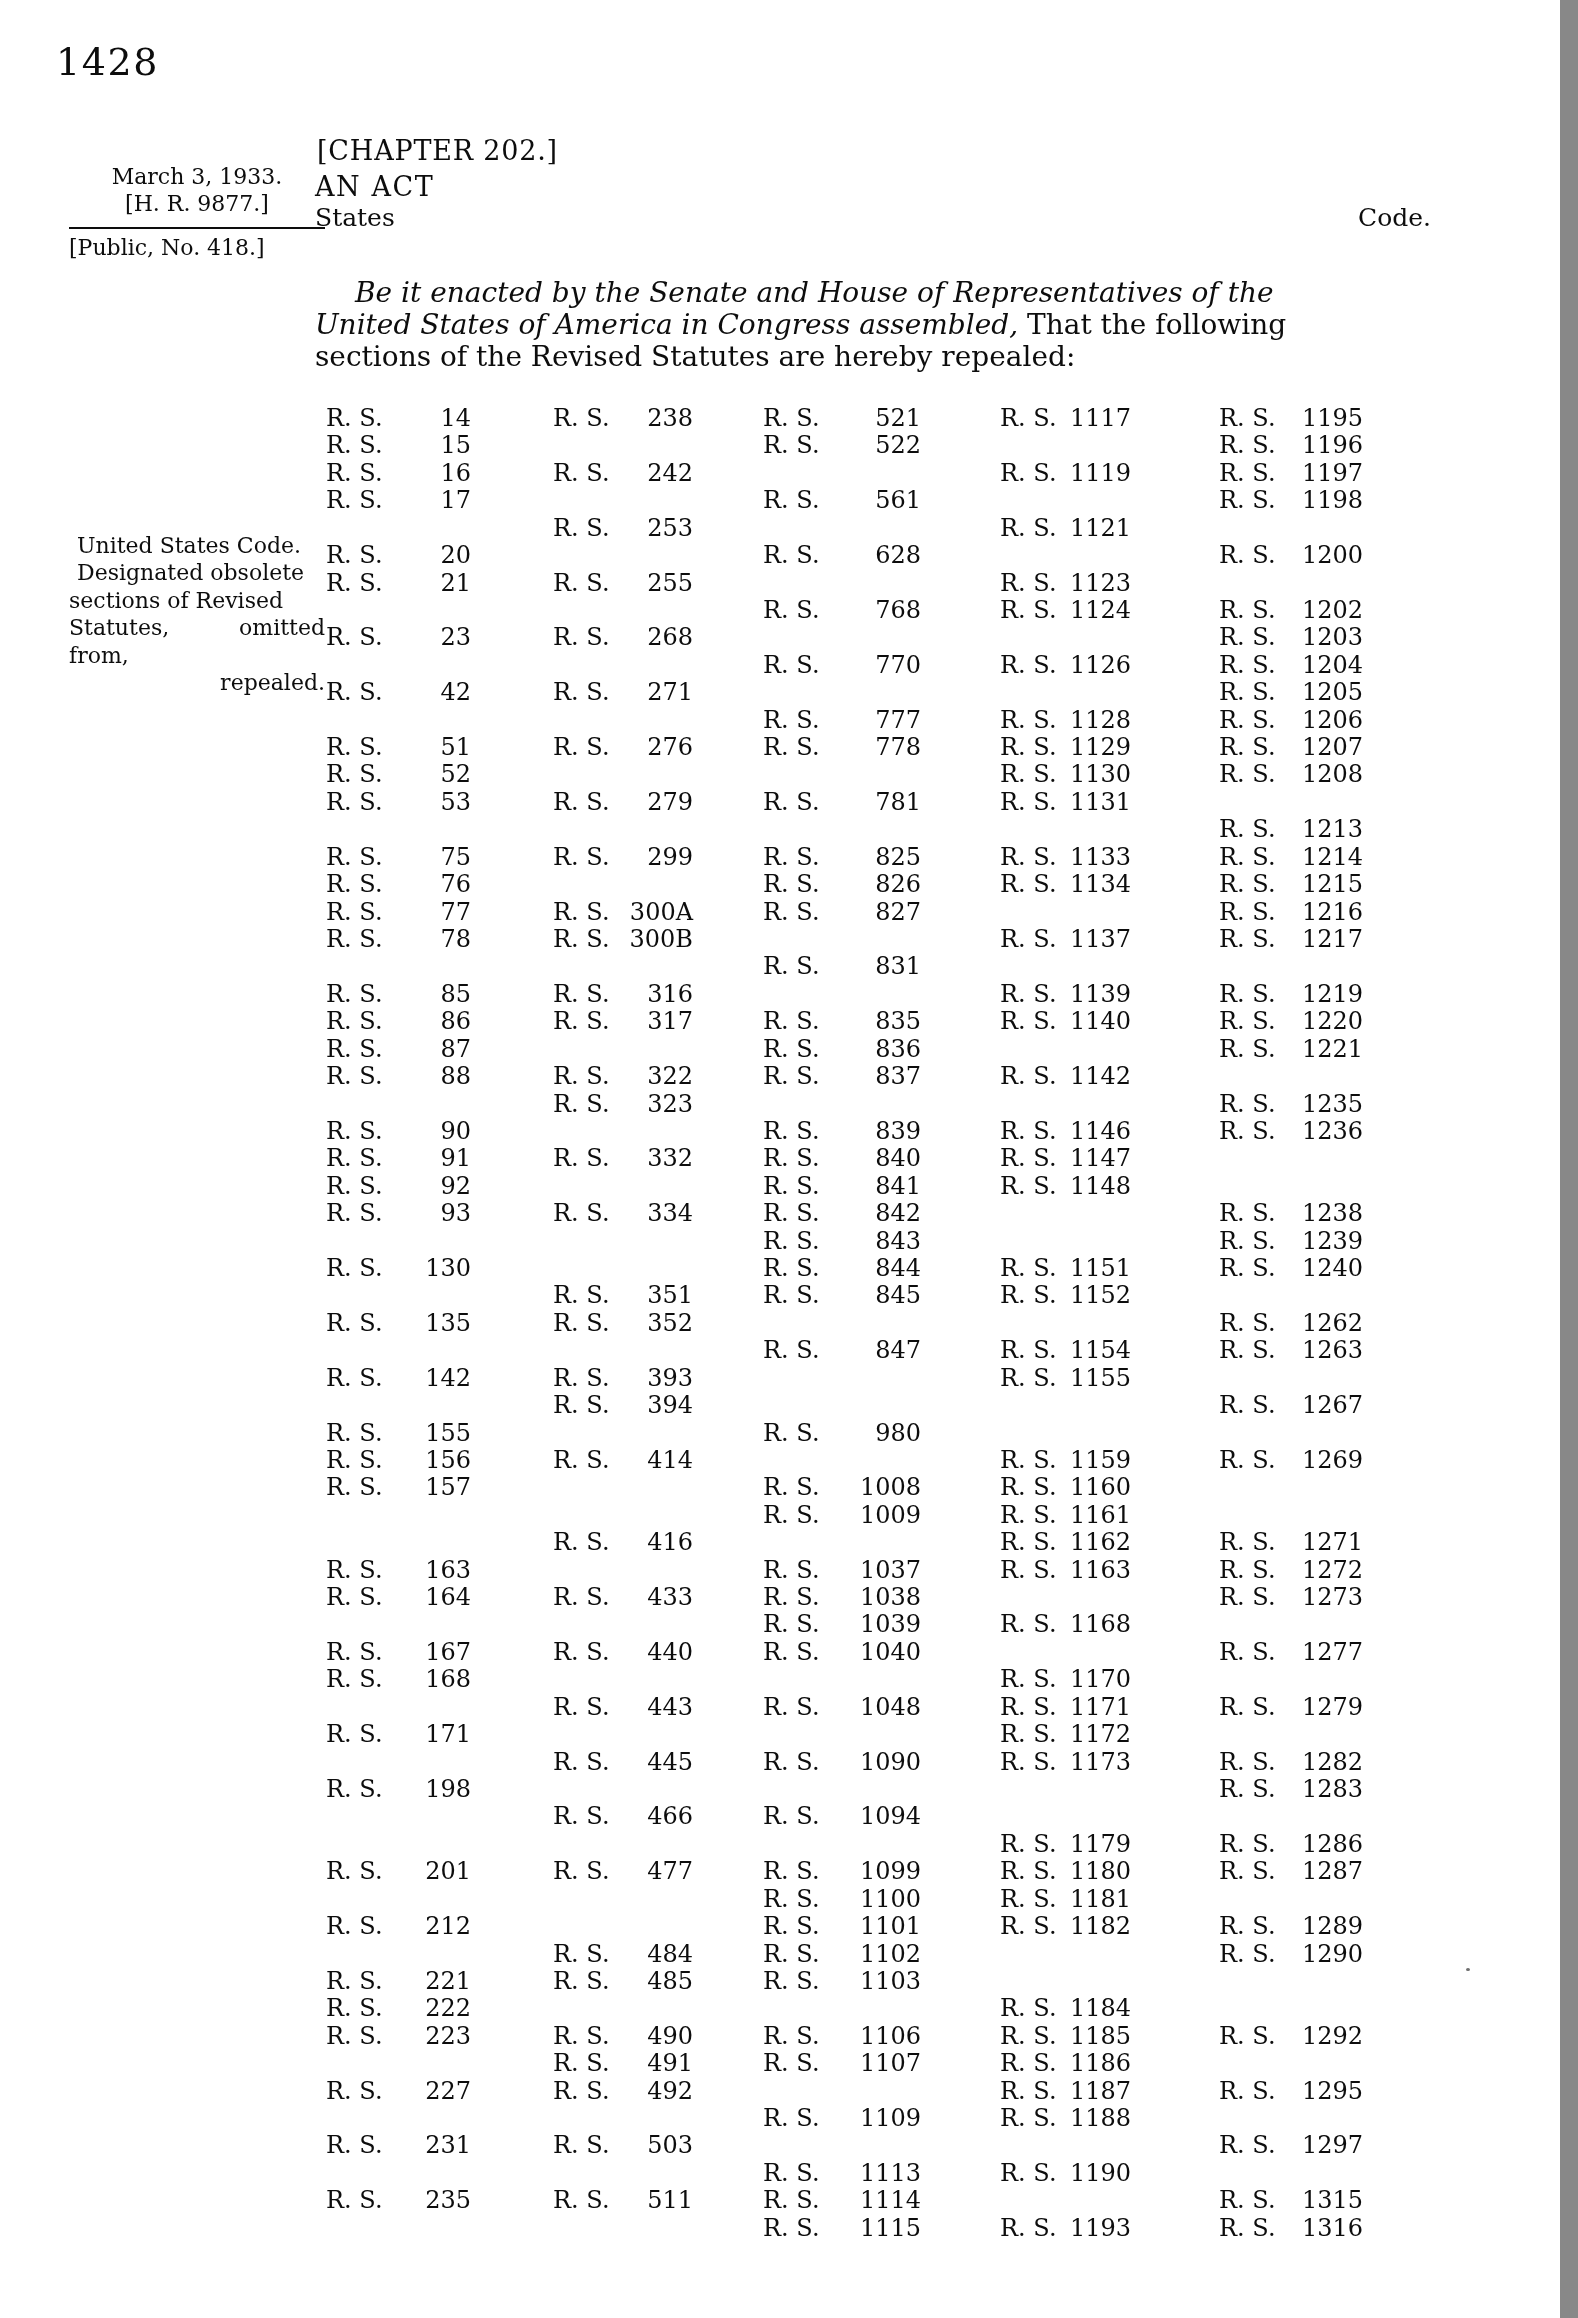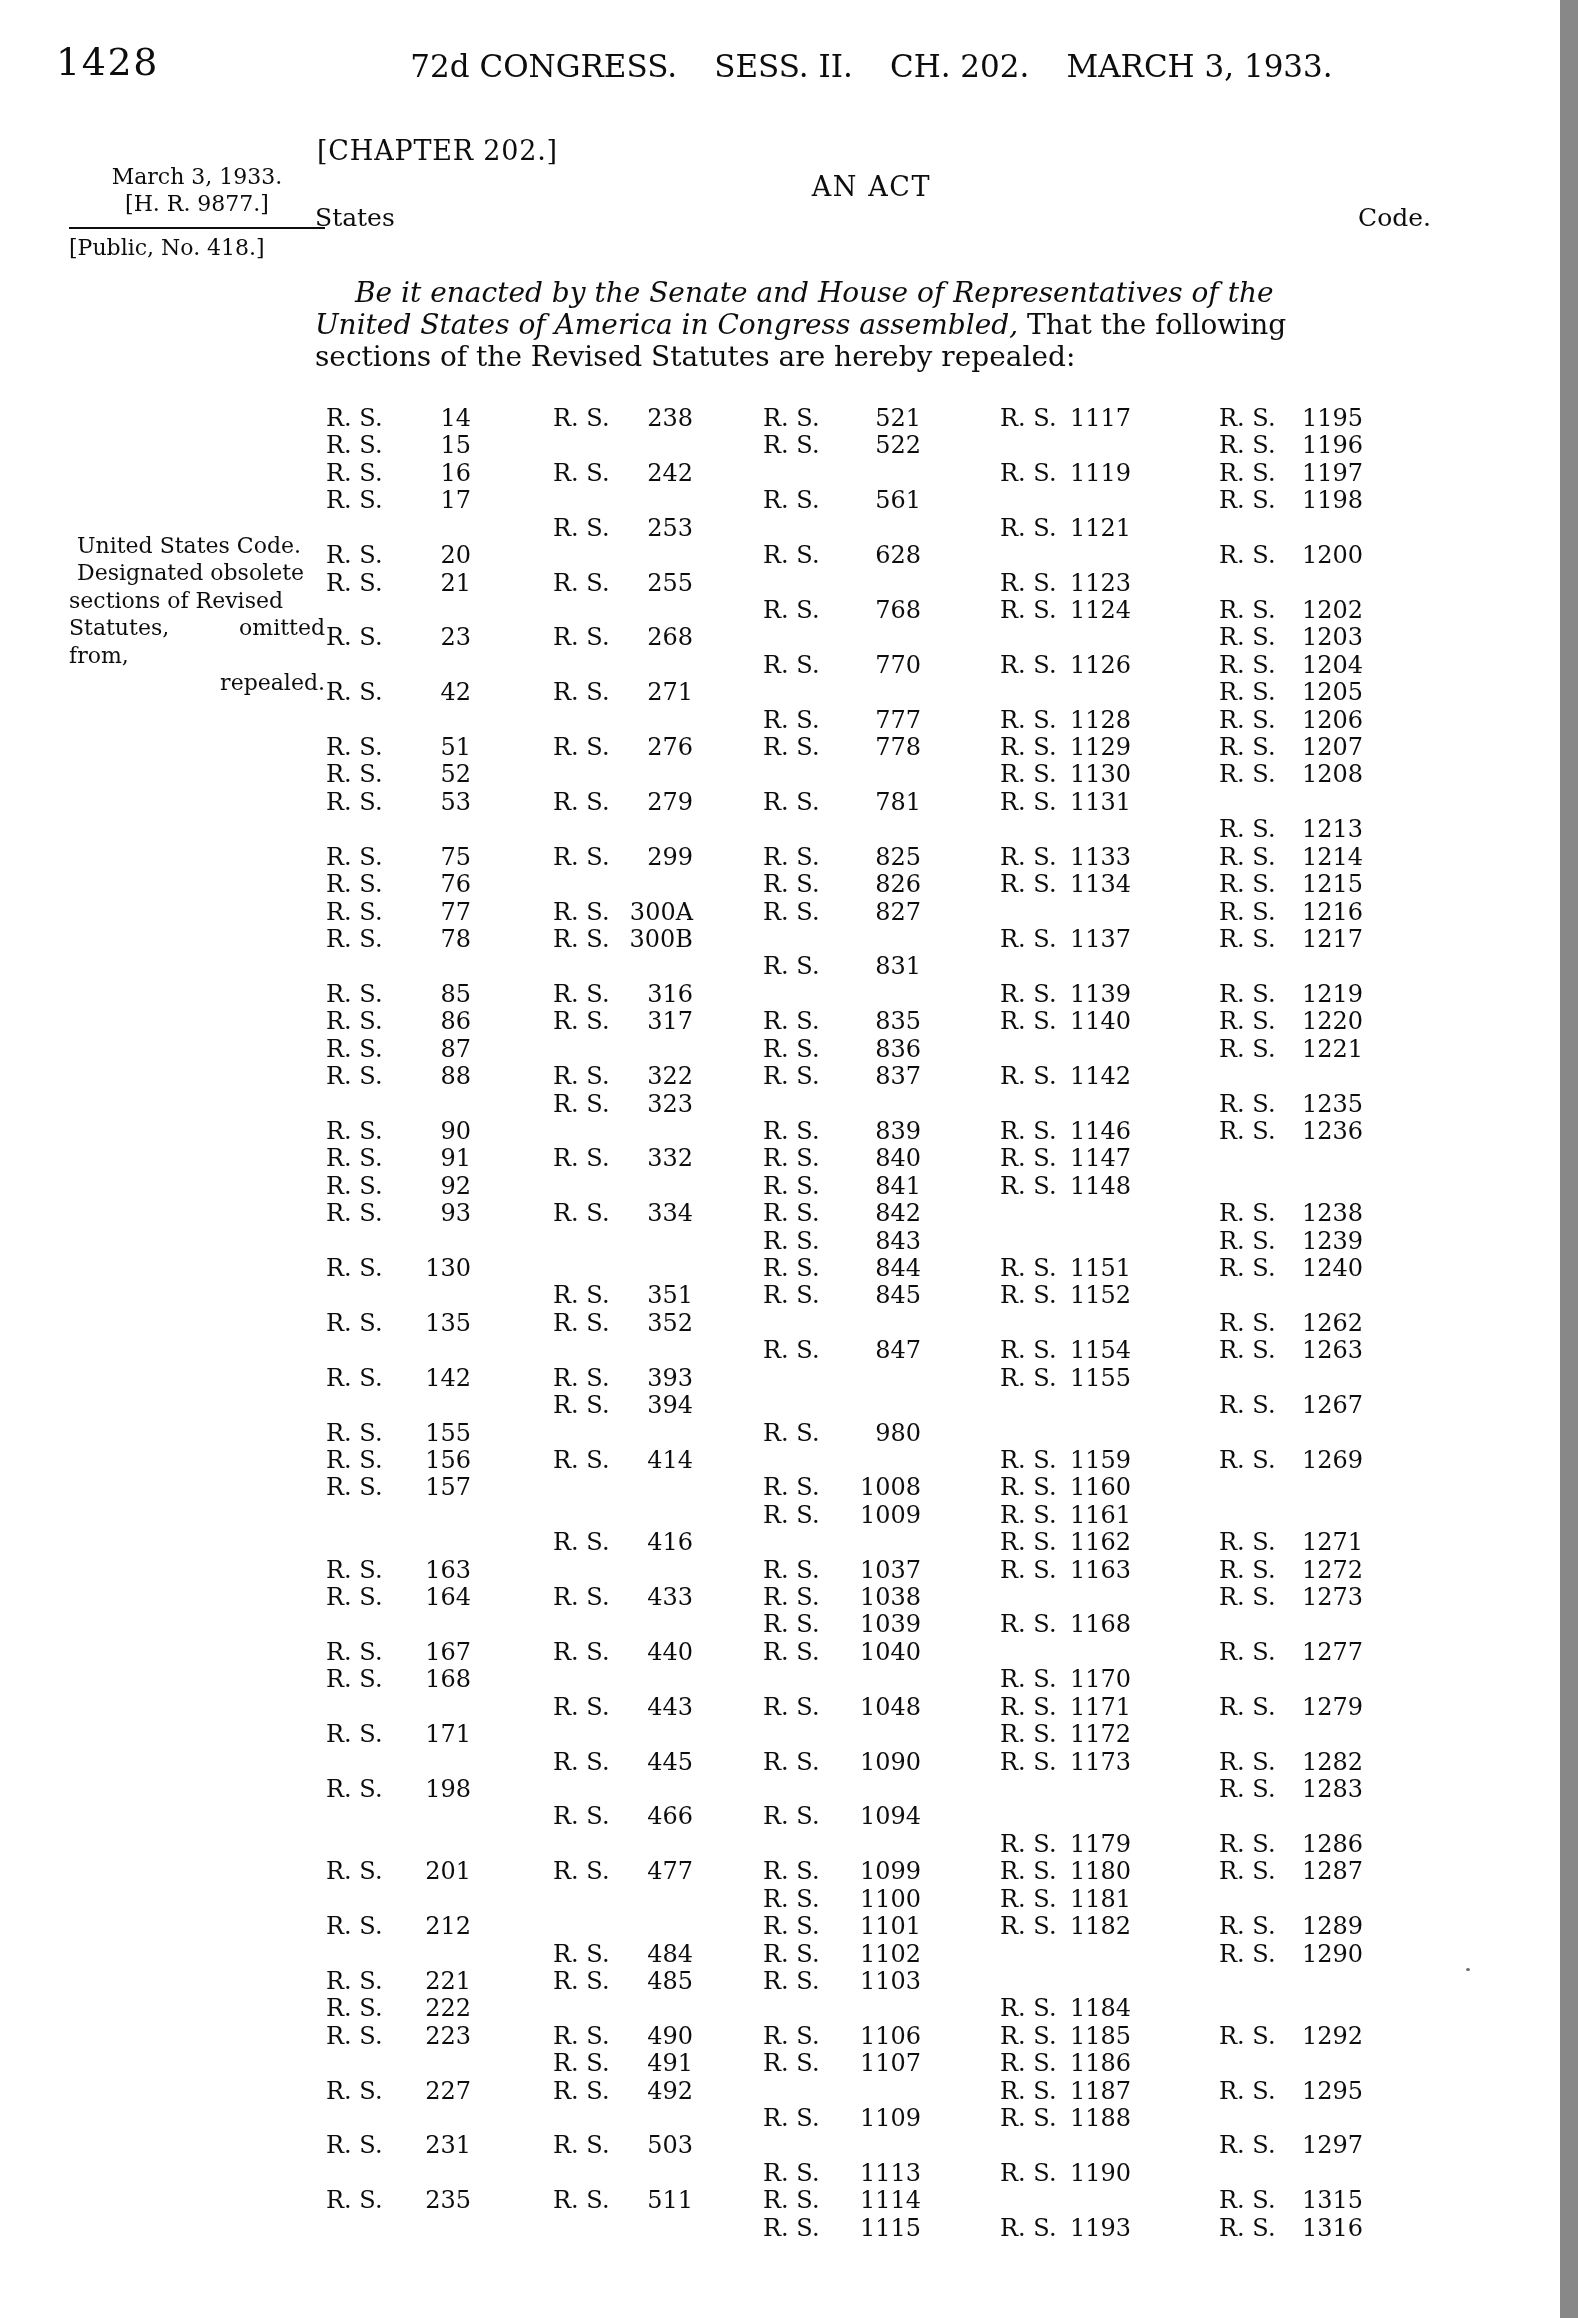--- a/index.html
+++ b/index.html
@@ -41,21 +41,21 @@
   .note-code div:first-child{text-indent:8px;}
   .note-code div:nth-child(2){text-indent:8px;text-align:justify;}
   .note-code div:last-child{text-align:right;}
   
   .chapter-line{
     position:absolute;left:317px;top:135px;
     font-size:27px;letter-spacing:0.8px;
   }
   .an-act{
     position:absolute;left:315px;top:171px;width:1113px;
-    text-align:center;font-size:27px;letter-spacing:1.6px;
+    text-align:left;font-size:27px;letter-spacing:1.6px;
   }
   .act-title{
     position:absolute;left:315px;top:203px;width:1116px;
     font-size:25px;line-height:29px;
   }
   .act-title div:first-child{text-align:justify;text-align-last:justify;}
   .act-title div:last-child{text-align:center;}
   .enacting{
     position:absolute;left:315px;top:277px;width:1121px;
     font-size:28px;line-height:32px;
@@ -81,21 +81,20 @@
     background:#6f6f6f;border-radius:50%;
   }
 </style>
 </head>
 <body>
 
 <div class="page">
 
   <div class="page-number">1428</div>
 
-  <div class="running-header"><span class="seg">72d CONGRESS.</span><span class="seg">SESS. II.</span><span class="seg">CH. 202.</span><span class="seg">MARCH 3, 1933.</span></div>
 
   <div class="margin-note note-date">
     <div>March 3, 1933.</div>
     <div>[H. R. 9877.]</div>
   </div>
   <div class="note-rule"></div>
   <div class="margin-note note-public">[Public, No. 418.]</div>
 
   <div class="margin-note note-code">
       <div>United States Code.</div>

